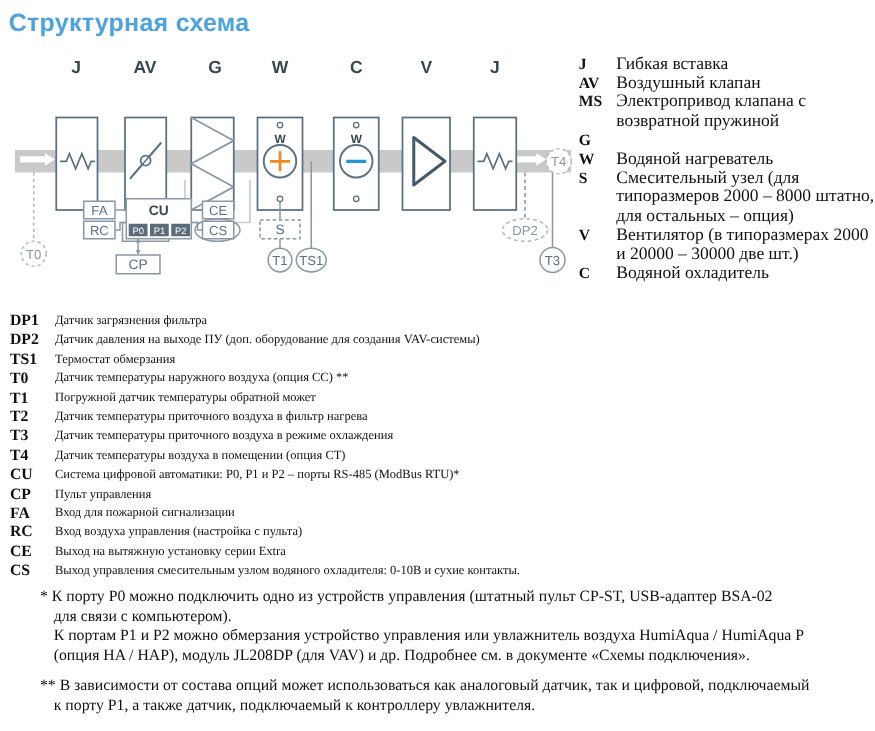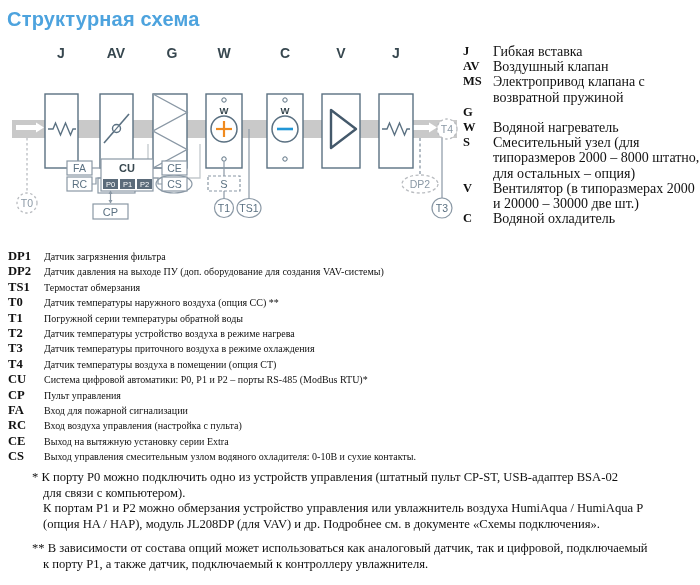--- a/index.html
+++ b/index.html
@@ -303,25 +303,25 @@
   <div class="def-row">
     <div class="def-code">TS1</div>
     <div class="def-text">Термостат обмерзания</div>
   </div>
   <div class="def-row">
     <div class="def-code">T0</div>
     <div class="def-text">Датчик температуры наружного воздуха (опция CC) **</div>
   </div>
   <div class="def-row">
     <div class="def-code">T1</div>
-    <div class="def-text">Погружной серии температуры обратной воды</div>
+    <div class="def-text">Погружной датчик температуры обратной может</div>
   </div>
   <div class="def-row">
     <div class="def-code">T2</div>
-    <div class="def-text">Датчик температуры устройство воздуха в режиме нагрева</div>
+    <div class="def-text">Датчик температуры приточного воздуха в фильтр нагрева</div>
   </div>
   <div class="def-row">
     <div class="def-code">T3</div>
     <div class="def-text">Датчик температуры приточного воздуха в режиме охлаждения</div>
   </div>
   <div class="def-row">
     <div class="def-code">T4</div>
     <div class="def-text">Датчик температуры воздуха в помещении (опция CT)</div>
   </div>
   <div class="def-row">

